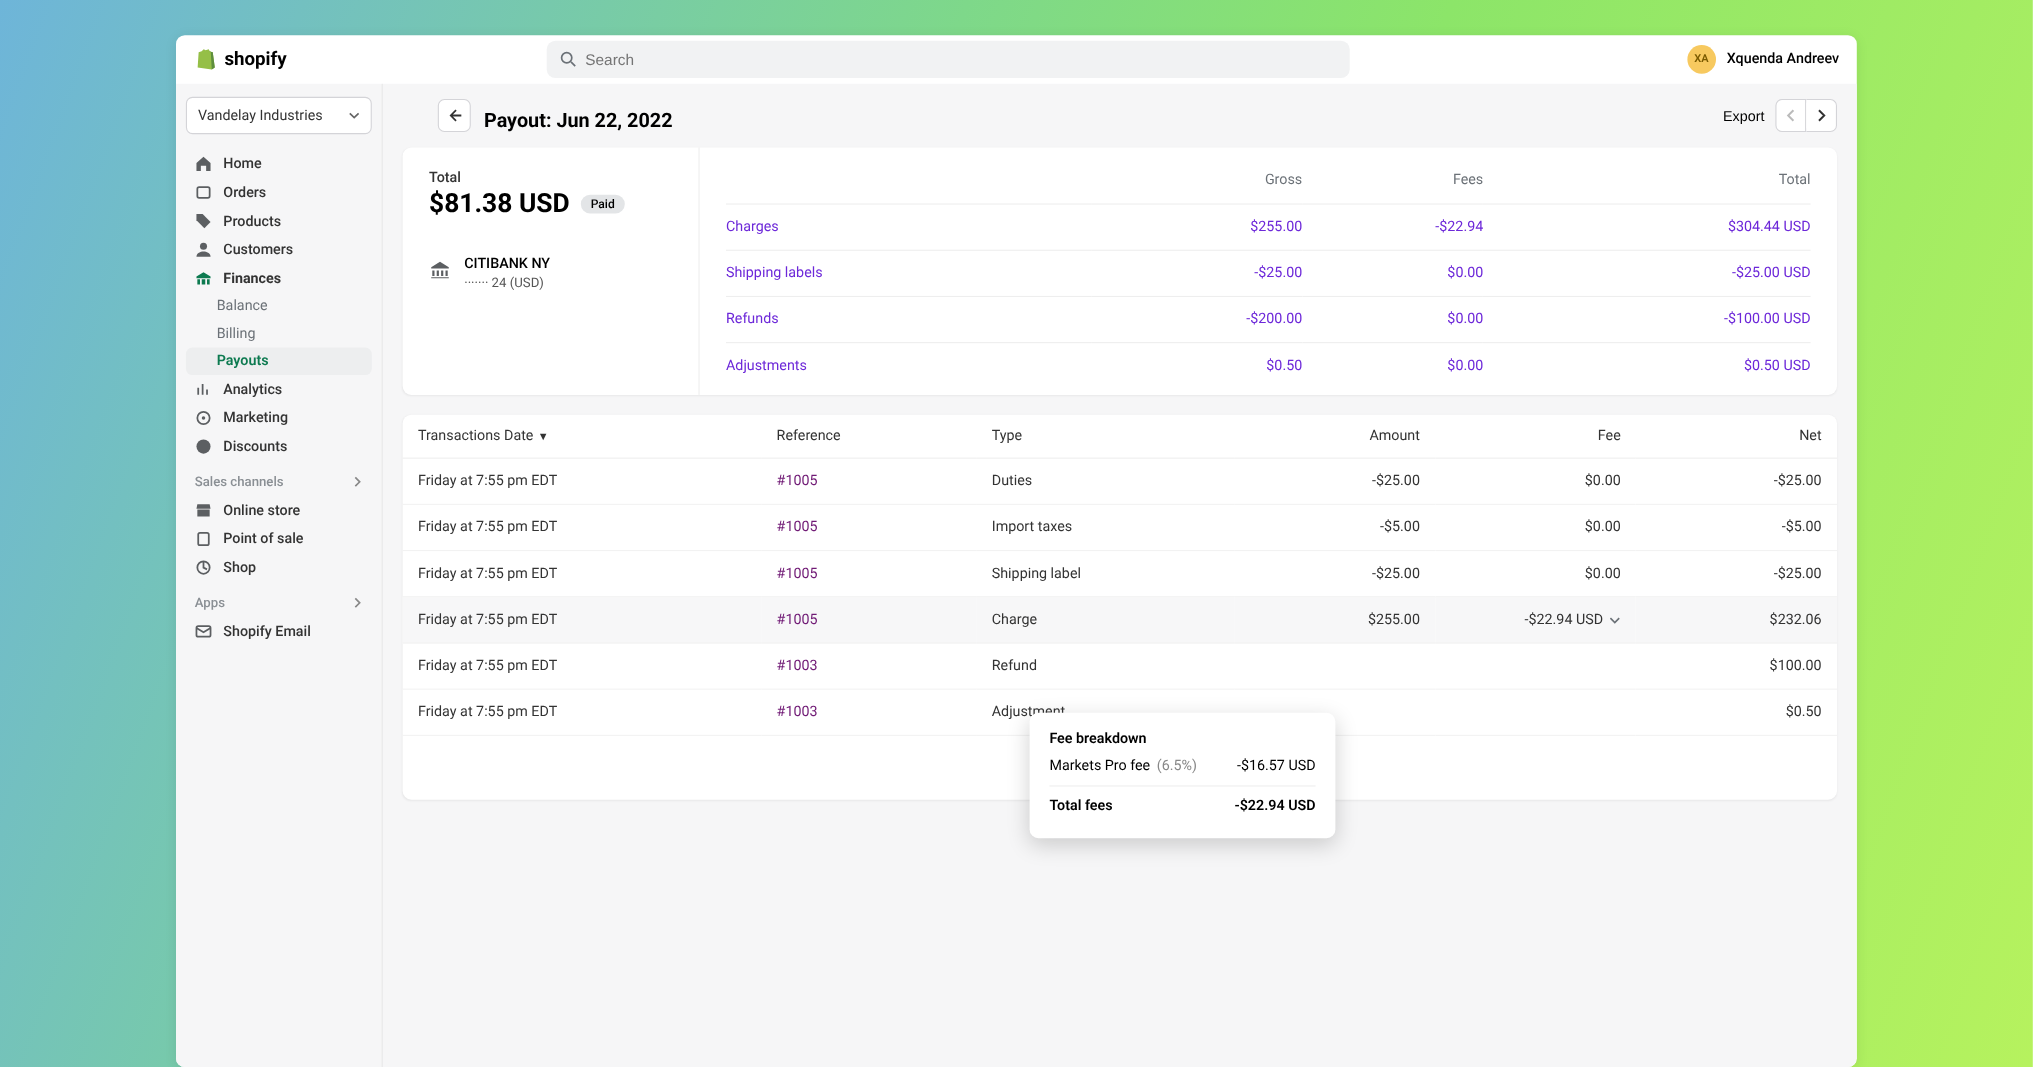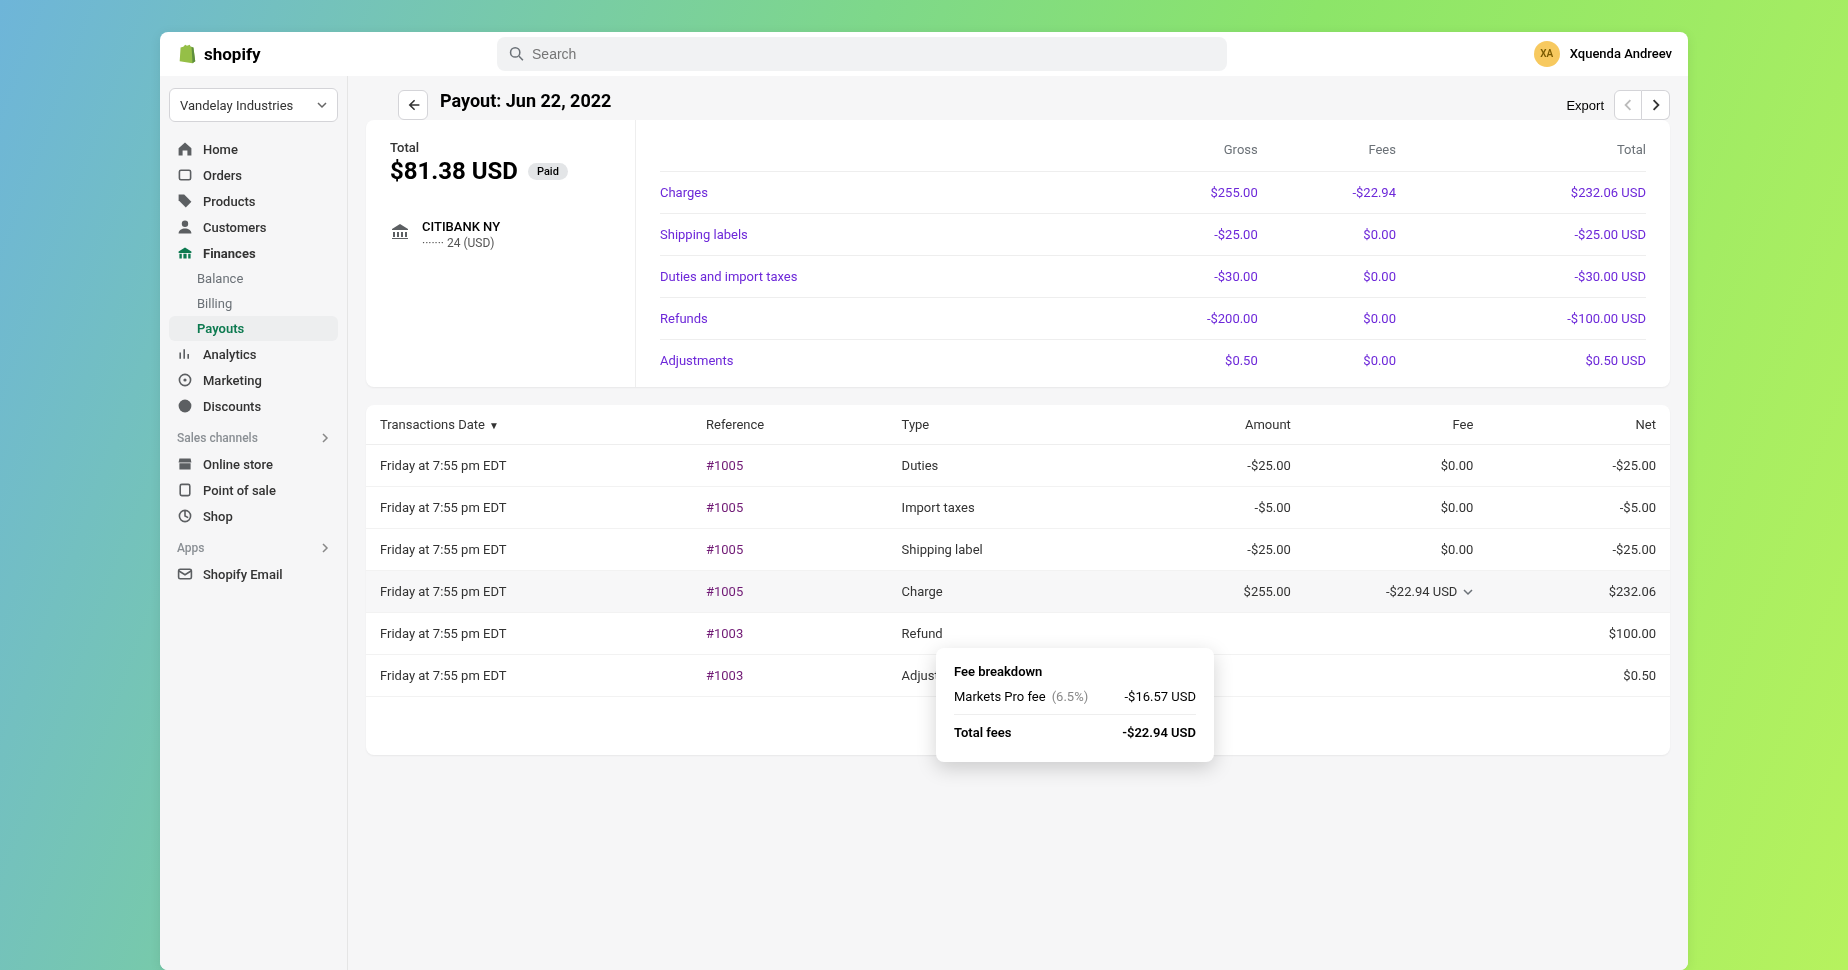--- a/index.html
+++ b/index.html
@@ -87,21 +87,21 @@
   display: flex; justify-content: space-between; align-items: center;
 }
 
 .main {
   flex: 1;
   background: #f6f6f7;
   padding: 14px 18px;
   overflow-y: auto;
 }
 .pagehdr {
-  display: flex; align-items: flex-start; gap: 12px;  padding-left: 32px;
+  display: flex; align-items: flex-end; gap: 12px; margin-bottom: 14px; padding-left: 32px;
 }
 .backbtn {
   width: 30px; height: 30px; border: 1px solid #d4d4d8; border-radius: 6px;
   background: #fff; display: flex; align-items: center; justify-content: center;
 }
 .pagetitle { font-size: 18px; font-weight: 700; }
 .pagehdr-right { margin-left: auto; display: flex; align-items: center; gap: 10px; }
 .exportbtn { font-size: 13px; font-weight: 500; background: none; border: none; cursor: pointer; }
 .pager { display: flex; }
 .pager button {
@@ -366,33 +366,27 @@
               <th>Gross</th>
               <th>Fees</th>
               <th>Total</th>
             </tr>
               </thead>
             <tbody id="sum-body">
                 <tr>
                   <td>Charges</td>
                   <td>$255.00</td>
                   <td>-$22.94</td>
-                  <td>$232.06 USD</td>
+                  <td>$304.44 USD</td>
                 </tr>
                 <tr>
                   <td>Shipping labels</td>
                   <td>-$25.00</td>
                   <td>$0.00</td>
                   <td>-$25.00 USD</td>
-                </tr>
-                <tr>
-                  <td>Duties and import taxes</td>
-                  <td>-$30.00</td>
-                  <td>$0.00</td>
-                  <td>-$30.00 USD</td>
                 </tr>
                 <tr>
                   <td>Refunds</td>
                   <td>-$200.00</td>
                   <td>$0.00</td>
                   <td>-$100.00 USD</td>
                 </tr>
                 <tr>
                   <td>Adjustments</td>
                   <td>$0.50</td>

